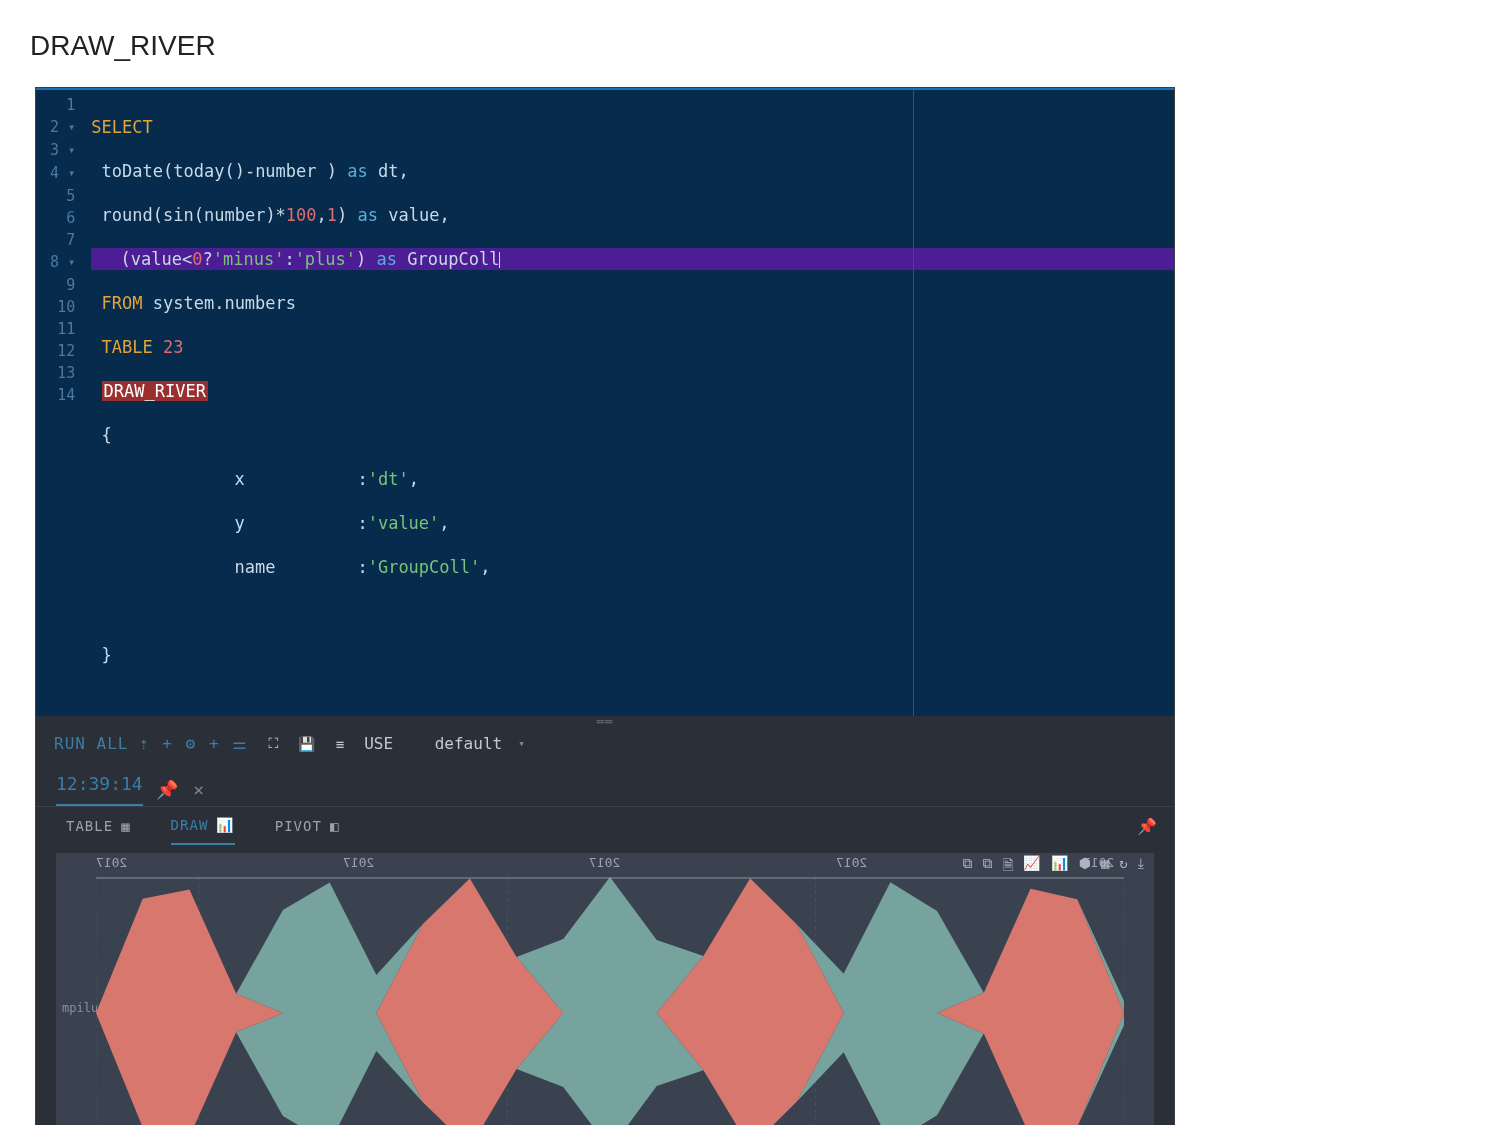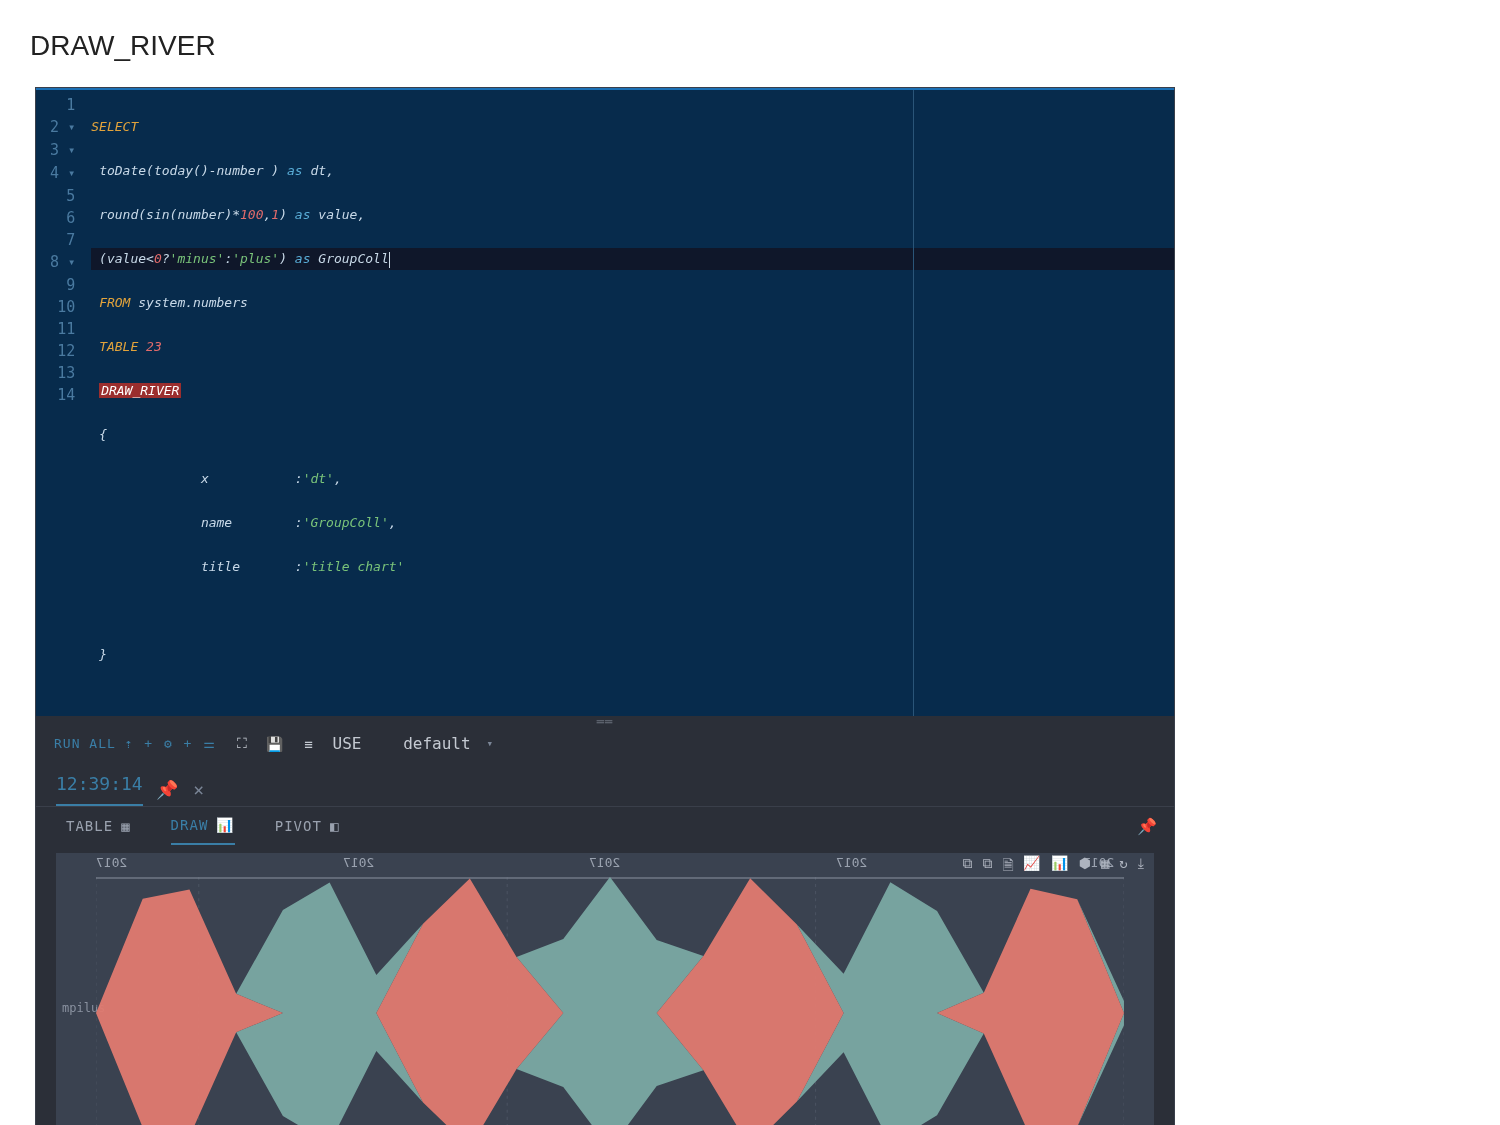--- a/index.html
+++ b/index.html
@@ -35,39 +35,39 @@
     text-align: right;
     padding: 4px 10px 6px 14px;
     font-size: 15px;
     line-height: 22px;
     user-select: none;
   }
   .gutter .ln { display: block; }
   .code {
     color: #c8d9e8;
     padding: 4px 0 6px 6px;
-    font-size: 13px;
+    font-size: 17px;
     line-height: 22px;
     flex: 1;
     white-space: pre;
-    font-style: italic;
   }
   .code .row { display: block; height: 22px; }
   .kw   { color: #e2a33b; }
   .kw2  { color: #5aaed8; }
   .num  { color: #e26b6b; }
   .str  { color: #7ac47a; }
   .fn   { color: #c8d9e8; }
   .op   { color: #c8d9e8; }
   .ident{ color: #c8d9e8; }
   .folder { color: #4a7aa0; font-size: 12px; position: relative; top: -1px; }
   .hl-row {
-    background: #0f172a;
+    background: #4c1d95;
     display: inline-block;
     width: 100%;
+    padding-left: 19px;
   }
   .err-kw {
     background: #9b2e2e;
     color: #fff;
     padding: 0 2px;
   }
   .vsplit {
     position: absolute;
     right: 260px;
     top: 0;
@@ -93,21 +93,21 @@
   .splitter .grip { color: #6a707c; font-size: 12px; letter-spacing: 1px; }
   
   .toolbar {
     display: flex;
     align-items: center;
     gap: 20px;
     padding: 6px 18px 8px 18px;
     color: #7a8596;
     font-size: 14px;
   }
-  .runall { color: #3a7ea6; letter-spacing: 1px; font-size: 13px; }
+  .runall { color: #3a7ea6; letter-spacing: 1px; font-size: 16px; }
   .runall .sym { letter-spacing: 2px; }
   .tb-icon { color: #c4c9d1; font-size: 14px; cursor: pointer; }
   .usebox { color: #c4c9d1; font-size: 16px; display: flex; align-items: center; gap: 16px; }
   .usebox .caret { color: #7a8596; font-size: 11px; }
   
   .timetabs {
     padding: 12px 20px 0 20px;
     display: flex;
     align-items: center;
     gap: 14px;
@@ -211,22 +211,22 @@
     <div class="code">
 <span class="row"><span class="kw">SELECT</span></span>
 <span class="row"> <span class="fn">toDate</span>(<span class="fn">today</span>()-<span class="ident">number</span> ) <span class="kw2">as</span> <span class="ident">dt</span>,</span>
 <span class="row"> <span class="fn">round</span>(<span class="fn">sin</span>(<span class="ident">number</span>)*<span class="num">100</span>,<span class="num">1</span>) <span class="kw2">as</span> <span class="ident">value</span>,</span>
 <span class="row hl-row"> (<span class="ident">value</span>&lt;<span class="num">0</span><span class="op">?</span><span class="str">'minus'</span>:<span class="str">'plus'</span>) <span class="kw2">as</span> <span class="ident">GroupColl</span><span class="cursor"></span></span>
 <span class="row"> <span class="kw">FROM</span> <span class="ident">system.numbers</span></span>
 <span class="row"> <span class="kw">TABLE</span> <span class="num">23</span></span>
 <span class="row"> <span class="err-kw">DRAW_RIVER</span></span>
 <span class="row"> <span class="ident">{</span></span>
 <span class="row">              <span class="ident">x</span>           :<span class="str">'dt'</span>,</span>
+<span class="row">              <span class="ident">y</span>           :<span class="str">'value'</span>,</span>
 <span class="row">              <span class="ident">name</span>        :<span class="str">'GroupColl'</span>,</span>
-<span class="row">              <span class="ident">title</span>       :<span class="str">'title chart'</span></span>
 <span class="row"></span>
 <span class="row"> <span class="ident">}</span></span>
     </div>
   </div>
 
   <div class="splitter">
     <span class="grip">══</span>
   </div>
 
   <div class="toolbar">

